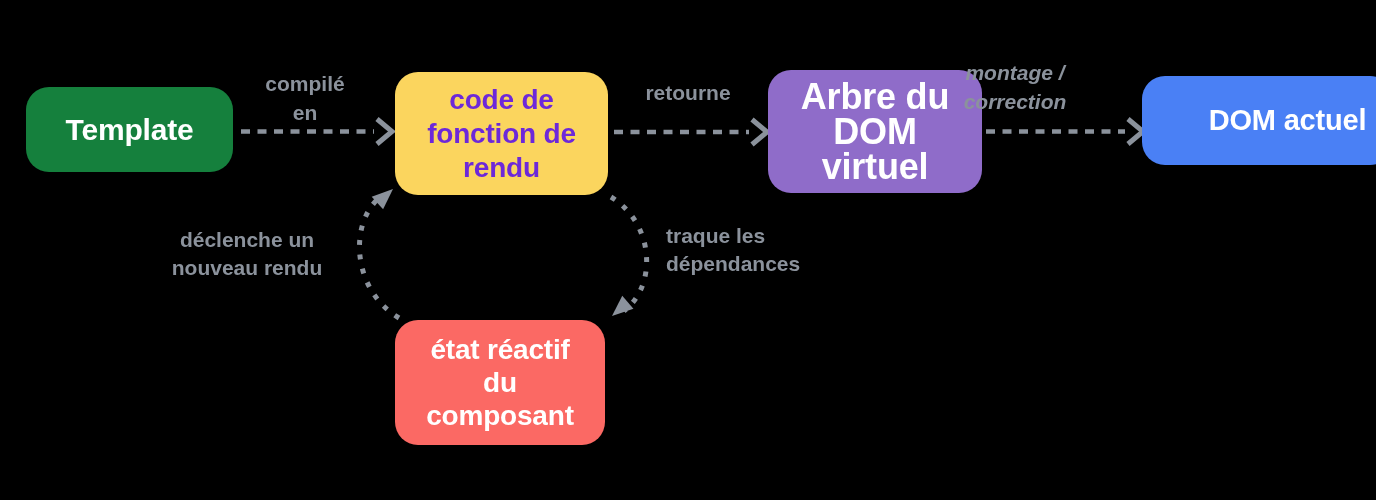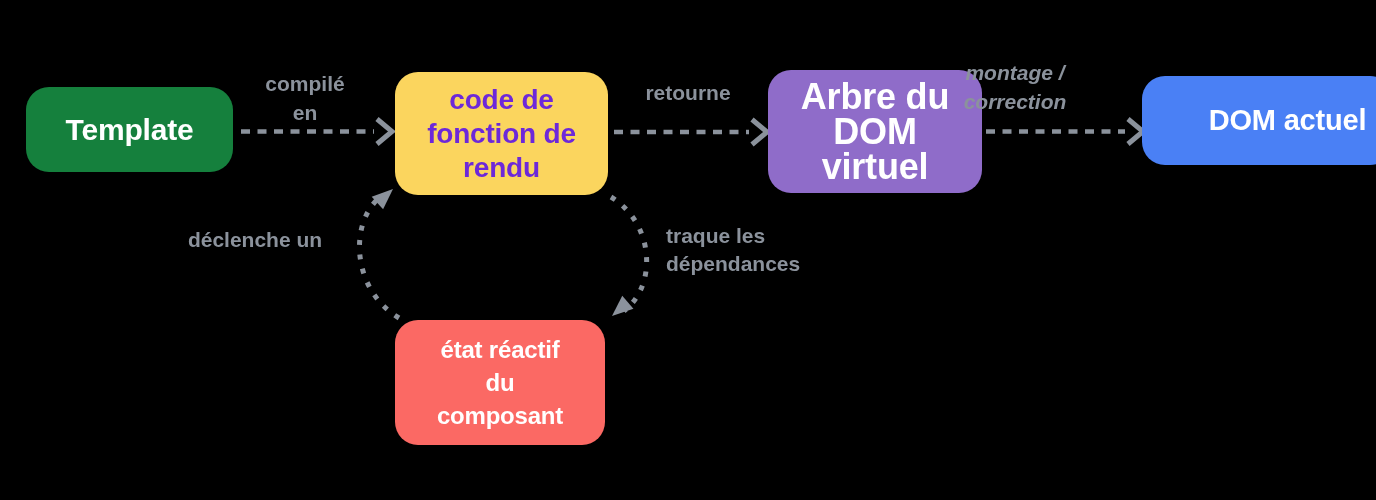--- a/index.html
+++ b/index.html
@@ -50,35 +50,35 @@
   }
   .node-dom {
     left: 1142px; top: 76px; width: 211px; height: 89px;
     background: #4a80f5;
     font-size: 29px;
     padding-left: 40px;
   }
   .node-state {
     left: 395px; top: 320px; width: 210px; height: 125px;
     background: #fb6964;
-    font-size: 24px; line-height: 33px;
+    font-size: 28px; line-height: 33px;
   }
   .edge-label {
     position: absolute;
     color: #8b929c;
     font-weight: bold;
     font-size: 21px;
     line-height: 29px;
     text-align: center;
   }
   .edge-label span { display: block; }
   .label-compile   { left: 225px; top: 56px;  width: 160px; margin-top: 13px; }
   .label-returns   { left: 613px; top: 78px;  width: 150px; }
   .label-mount     { left: 935px; top: 58px;  width: 160px; font-style: italic; }
-  .label-triggers  { left: 145px; top: 226px; width: 220px; line-height: 28px; }
+  .label-triggers  { left: 137px; top: 226px; width: 220px; line-height: 28px; }
   .label-tracks    { left: 657px; top: 222px; width: 220px; text-align: left; line-height: 28px; margin-left: 9px; }
   .dash-line {
     fill: none;
     stroke-width: 4.5;
     stroke-dasharray: 9 7.5;
     stroke-linecap: butt;
   }
   .dash-arc {
     fill: none;
     stroke-width: 5;
@@ -158,20 +158,21 @@
     <span>retourne</span>
   </div>
 
   <div class="edge-label label-mount">
     <span>montage /</span>
     <span>correction</span>
   </div>
 
   <div class="edge-label label-triggers">
     <span>déclenche un</span>
+    <span>nouveau rendu</span>
   </div>
 
   <div class="edge-label label-tracks">
     <span>traque les</span>
     <span>dépendances</span>
   </div>
 
 </div>
 
 </body></html>

